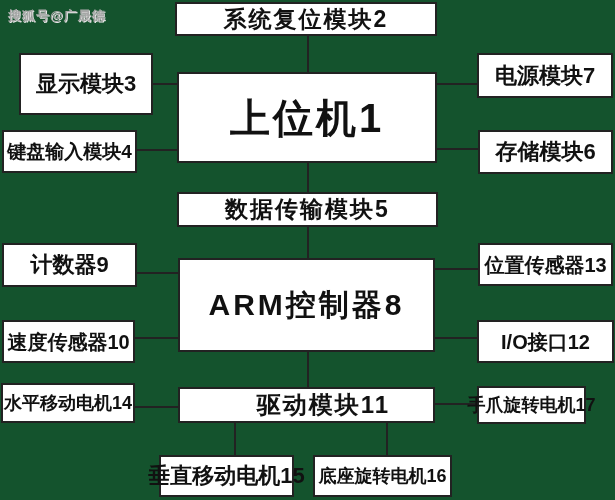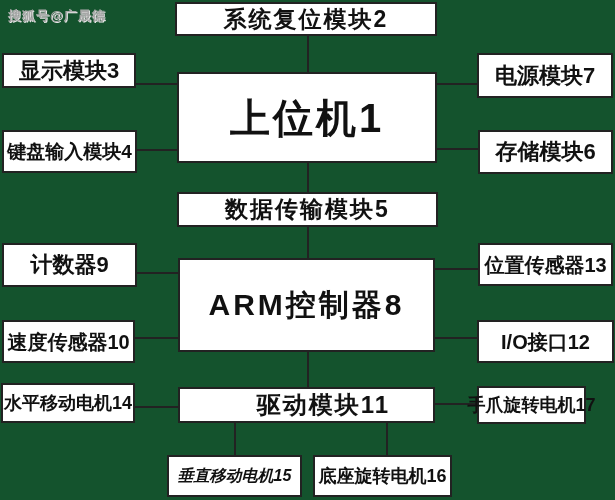--- a/index.html
+++ b/index.html
@@ -38,35 +38,35 @@
     left: 8px;
     top: 7px;
     font-size: 13px;
     font-weight: bold;
     color: #a8a8a8;
     text-shadow: 1px 1px 0 #e6e6e6;
     letter-spacing: 1px;
   }
   
   #b-reset    { left: 175px; top: 2px;   width: 262px; height: 34px;  font-size: 23px; letter-spacing: 2px; }
-  #b-display  { left: 2px;   top: 53px;  width: 134px; height: 35px;  font-size: 22px; }
+  #b-display  { left: 19px;   top: 53px;  width: 134px; height: 62px;  font-size: 22px; }
   #b-host     { left: 177px; top: 72px;  width: 260px; height: 91px;  font-size: 40px; letter-spacing: 3px; }
   #b-power    { left: 477px; top: 53px;  width: 136px; height: 45px;  font-size: 22px; }
   #b-keyboard { left: 2px;   top: 130px; width: 135px; height: 43px;  font-size: 19px; }
   #b-storage  { left: 478px; top: 130px; width: 135px; height: 44px;  font-size: 22px; }
   #b-data     { left: 177px; top: 192px; width: 261px; height: 35px;  font-size: 23px; letter-spacing: 2px; }
   #b-counter  { left: 2px;   top: 243px; width: 135px; height: 44px;  font-size: 22px; }
   #b-position { left: 478px; top: 243px; width: 135px; height: 43px;  font-size: 20px; }
   #b-arm      { left: 178px; top: 258px; width: 257px; height: 94px;  font-size: 30px; letter-spacing: 3px; }
   #b-speed    { left: 2px;   top: 320px; width: 133px; height: 43px;  font-size: 20px; }
   #b-io       { left: 477px; top: 320px; width: 137px; height: 43px;  font-size: 20px; }
   #b-hmotor   { left: 1px;   top: 383px; width: 134px; height: 40px;  font-size: 18px; }
   #b-drive    { left: 178px; top: 387px; width: 257px; height: 36px;  font-size: 24px; letter-spacing: 2px; padding-left: 34px; }
   #b-gripper  { left: 477px; top: 386px; width: 109px; height: 38px;  font-size: 18px; }
-  #b-vmotor   { left: 167px; top: 455px; width: 135px; height: 42px;  font-size: 16px; font-style: italic; }
+  #b-vmotor   { left: 159px; top: 455px; width: 135px; height: 42px;  font-size: 22px; }
   #b-bmotor   { left: 313px; top: 455px; width: 139px; height: 42px;  font-size: 18px; }
   
   #c-reset-host    { left: 307px; top: 36px;  width: 2px;  height: 36px; }
   #c-display-host  { left: 136px; top: 83px;  width: 41px; height: 2px; }
   #c-host-power    { left: 437px; top: 83px;  width: 40px; height: 2px; }
   #c-keyboard-host { left: 137px; top: 149px; width: 40px; height: 2px; }
   #c-host-storage  { left: 437px; top: 148px; width: 41px; height: 2px; }
   #c-host-data     { left: 307px; top: 163px; width: 2px;  height: 29px; }
   #c-data-arm      { left: 307px; top: 227px; width: 2px;  height: 31px; }
   #c-counter-arm   { left: 137px; top: 272px; width: 41px; height: 2px; }

